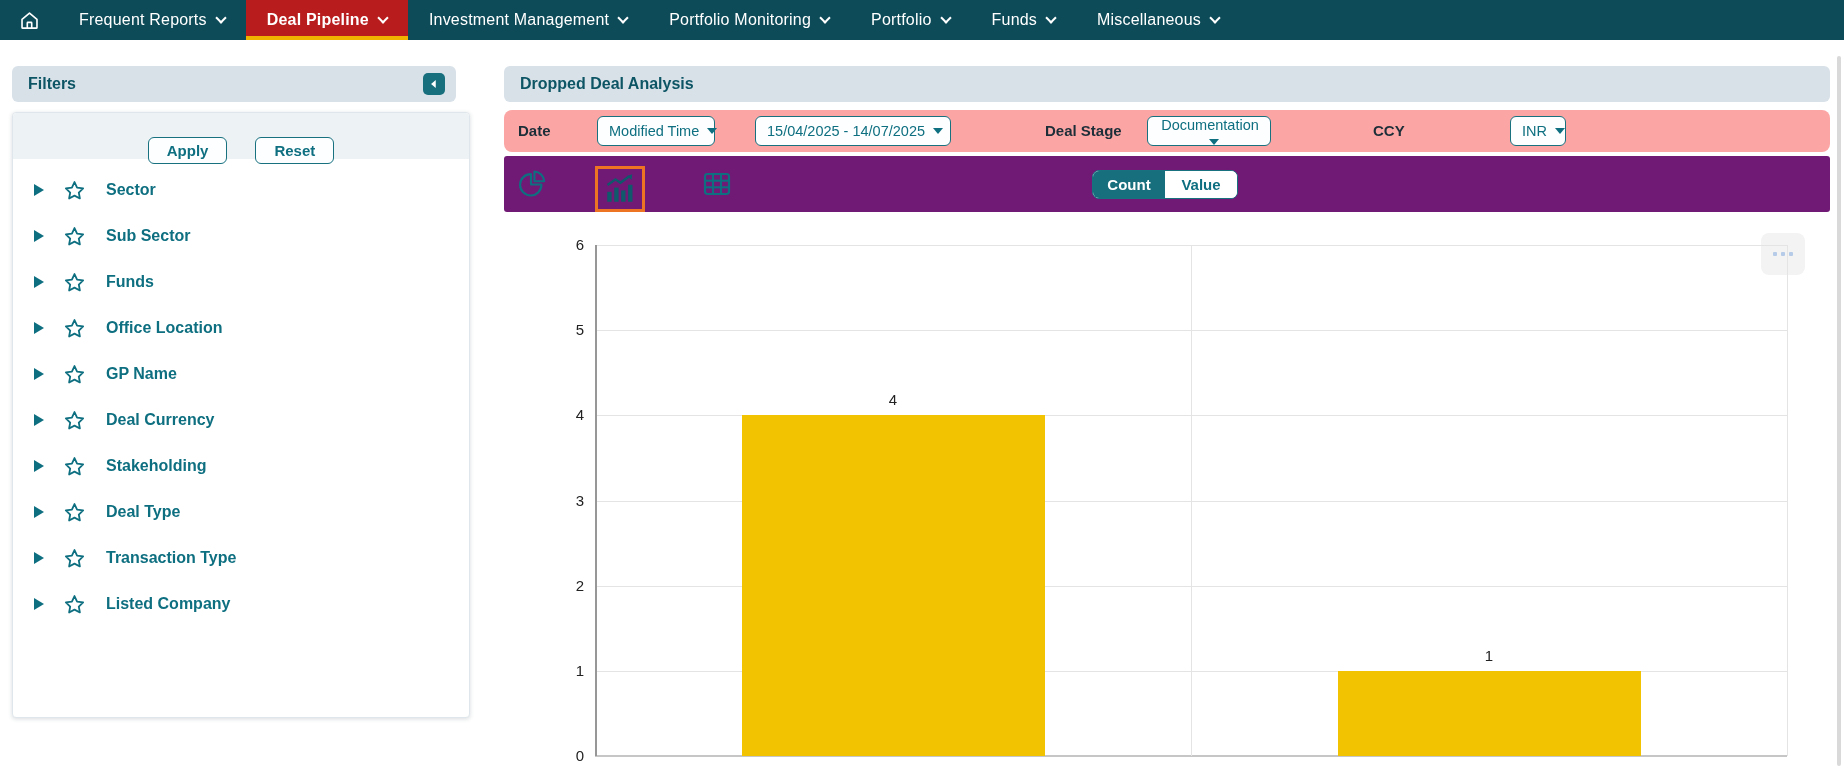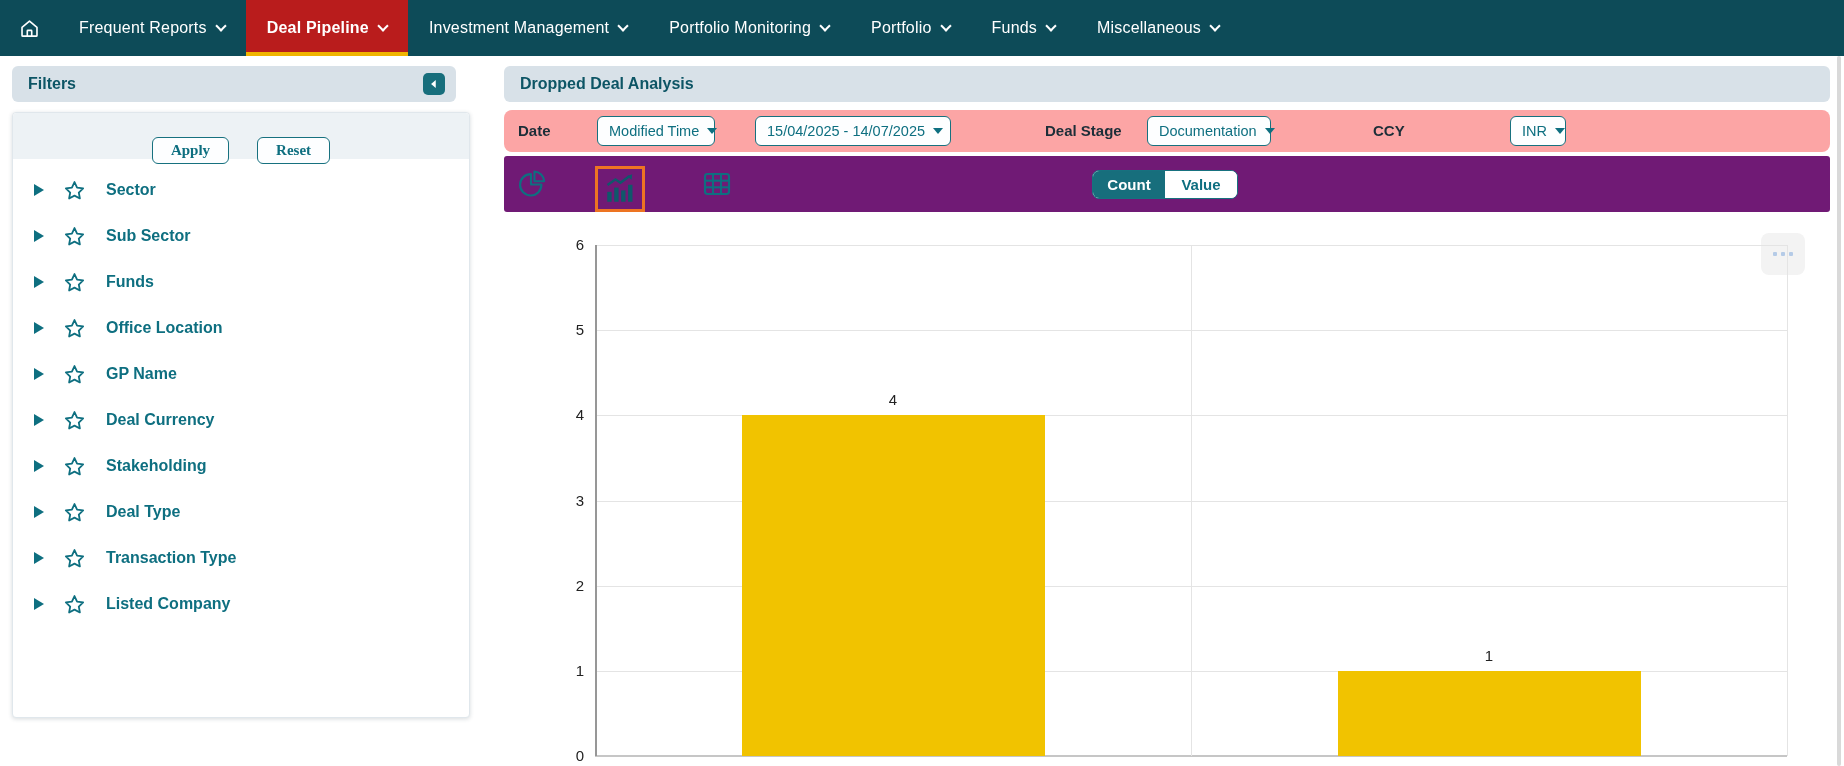--- a/index.html
+++ b/index.html
@@ -1,21 +1,21 @@
 <!DOCTYPE html>
 <html><head>
 <meta charset="utf-8">
 <style>
   * { margin:0; padding:0; box-sizing:border-box; }
   html,body { width:1844px; height:766px; overflow:hidden; background:#fff;
     font-family:"Liberation Sans","DejaVu Sans",sans-serif; }
   body { position:relative; }
 
   
-  .topnav { position:absolute; left:0; top:0; width:1844px; height:56px;
+  .topnav { position:absolute; left:0; top:0; width:1844px; height:40px;
     background:#0d4b58; display:flex; align-items:stretch; color:#fff; z-index:5; }
   .home-btn { width:58px; display:flex; align-items:center; justify-content:center; cursor:pointer; }
   .home-btn svg { width:23px; height:23px; }
   .nav-item { position:relative; display:flex; align-items:center; gap:10px;
     padding:0 21px; font-size:16px; font-weight:500; letter-spacing:.2px; cursor:pointer; white-space:nowrap; }
   .nav-item.active { background:#b91c1c; font-weight:700; }
   .nav-item.active::after { content:""; position:absolute; left:0; right:0; bottom:0;
     height:4px; background:#f0b400; }
   .chev { width:8px; height:8px; border-right:2.2px solid #fff; border-bottom:2.2px solid #fff;
     transform:rotate(45deg); margin-top:-5px; }
@@ -30,21 +30,21 @@
   .collapse-btn { position:absolute; right:11px; top:7px; width:22px; height:22px;
     background:#176e7c; border-radius:5px; display:flex; align-items:center; justify-content:center; cursor:pointer; }
   .collapse-btn svg { width:14px; height:14px; }
   .filters-body { position:absolute; left:12px; top:112px; width:458px; height:606px;
     background:#fff; border:1px solid #e0e7ec; border-radius:4px;
     box-shadow:0 1px 4px rgba(40,60,70,.18); }
   .filter-actions { height:46px; background:#edf2f5; border-radius:4px 4px 0 0;
     display:flex; align-items:center; justify-content:center; gap:28px; }
   .btn { background:#fdfeff; border:1.6px solid #17717f; border-radius:6px;
     color:#0e6f80; font-weight:700; font-size:15px; padding:4px 18px; cursor:pointer;
-    font-family:Liberation Serif, serif;margin-top:28px; }
+    font-family:Liberation Sans, sans-serif;margin-top:28px; }
   .filter-list { padding-top:8px; }
   .filter-row { height:46px; display:flex; align-items:center; padding-left:21px; cursor:pointer; }
   .tri { width:0; height:0; border-left:10px solid #0e6f80;
     border-top:6.5px solid transparent; border-bottom:6.5px solid transparent; }
   .star { margin-left:19px; display:flex; }
   .star svg { width:23px; height:23px; fill:none; stroke:#0e6f80; stroke-width:1.9; stroke-linejoin:round; }
   .filter-label { margin-left:20px; color:#0e6f80; font-weight:700; font-size:16px; }
 
   
   .main-header { left:504px; width:1326px; }
@@ -247,21 +247,21 @@
   <span class="ctl-label" style="left:14px;">Date</span>
   <div class="dropdown" style="left:93px; width:118px;">
     <span>Modified Time</span>
     <span class="caret"></span>
   </div>
   <div class="dropdown" style="left:251px; width:196px;">
     <span>15/04/2025 - 14/07/2025</span>
     <span class="caret"></span>
   </div>
   <span class="ctl-label" style="left:541px;">Deal Stage</span>
-  <div class="dropdown" style="left:643px; width:124px;">
+  <div class="dropdown" style="left:643px; width:124px;flex-direction:column;">
     <span>Documentation</span>
     <span class="caret"></span>
   </div>
   <span class="ctl-label" style="left:869px;">CCY</span>
   <div class="dropdown" style="left:1006px; width:56px;">
     <span>INR</span>
     <span class="caret"></span>
   </div>
 </div>
 

